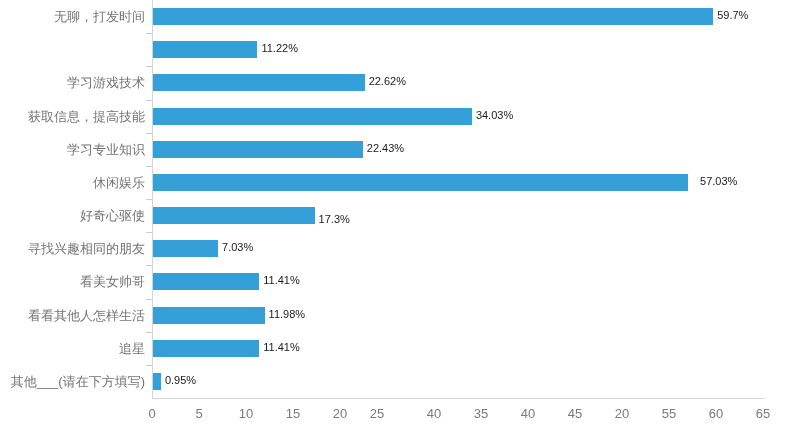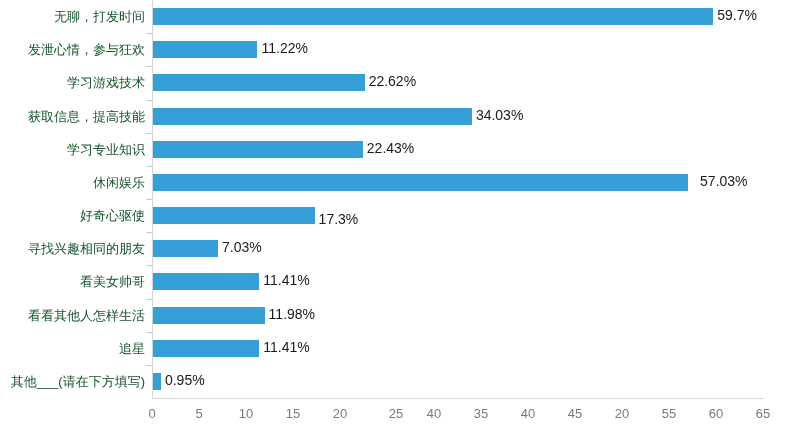--- a/index.html
+++ b/index.html
@@ -21,21 +21,21 @@
   
   .cat-label {
     position: absolute;
     right: 0;
     width: 100%;
     text-align: right;
     padding-right: 7px;
     box-sizing: border-box;
     font-size: 13px;
     line-height: 15px;
-    color: #14532d;
+    color: #737373;
     white-space: nowrap;
     letter-spacing: 0px;
   }
   .labels-col {
     position: absolute;
     left: 0;
     top: 0;
     width: 152px;
     height: 398px;
   }
@@ -72,21 +72,21 @@
     background: #c9c9c9;
   }
 
   .bar {
     position: absolute;
     height: 17px;
     background: #35a0d8;
   }
   .bar-value {
     position: absolute;
-    font-size: 14px;
+    font-size: 11px;
     line-height: 17px;
     color: #1a1a1a;
     white-space: nowrap;
     font-weight: 400;
   }
 
   
   .xtick-label {
     position: absolute;
     top: 406px;
@@ -97,21 +97,20 @@
     white-space: nowrap;
   }
 </style>
 </head>
 <body>
 
 <div id="chart-root">
 
   <div class="labels-col">
       <div class="cat-label" style="top: 9.08333px;">无聊，打发时间</div>
-      <div class="cat-label" style="top: 42.25px;">发泄心情，参与狂欢</div>
       <div class="cat-label" style="top: 75.4167px;">学习游戏技术</div>
       <div class="cat-label" style="top: 108.583px;">获取信息，提高技能</div>
       <div class="cat-label" style="top: 141.75px;">学习专业知识</div>
       <div class="cat-label" style="top: 174.917px;">休闲娱乐</div>
       <div class="cat-label" style="top: 208.083px;">好奇心驱使</div>
       <div class="cat-label" style="top: 241.25px;">寻找兴趣相同的朋友</div>
       <div class="cat-label" style="top: 274.417px;">看美女帅哥</div>
       <div class="cat-label" style="top: 307.583px;">看看其他人怎样生活</div>
       <div class="cat-label" style="top: 340.75px;">追星</div>
       <div class="cat-label" style="top: 373.917px;">其他___(请在下方填写)</div>
@@ -146,21 +145,21 @@
 
   <div class="axis-line-y"></div>
   <div class="axis-line-x"></div>
 
   <div id="xaxis">
       <div class="xtick-label" style="left: 152px;">0</div>
       <div class="xtick-label" style="left: 199px;">5</div>
       <div class="xtick-label" style="left: 246px;">10</div>
       <div class="xtick-label" style="left: 293px;">15</div>
       <div class="xtick-label" style="left: 340px;">20</div>
-      <div class="xtick-label" style="left: 396px;">25</div>
+      <div class="xtick-label" style="left: 377px;">25</div>
       <div class="xtick-label" style="left: 434px;">40</div>
       <div class="xtick-label" style="left: 481px;">35</div>
       <div class="xtick-label" style="left: 528px;">40</div>
       <div class="xtick-label" style="left: 575px;">45</div>
       <div class="xtick-label" style="left: 622px;">20</div>
       <div class="xtick-label" style="left: 669px;">55</div>
       <div class="xtick-label" style="left: 716px;">60</div>
       <div class="xtick-label" style="left: 763px;">65</div>
     </div>
 

